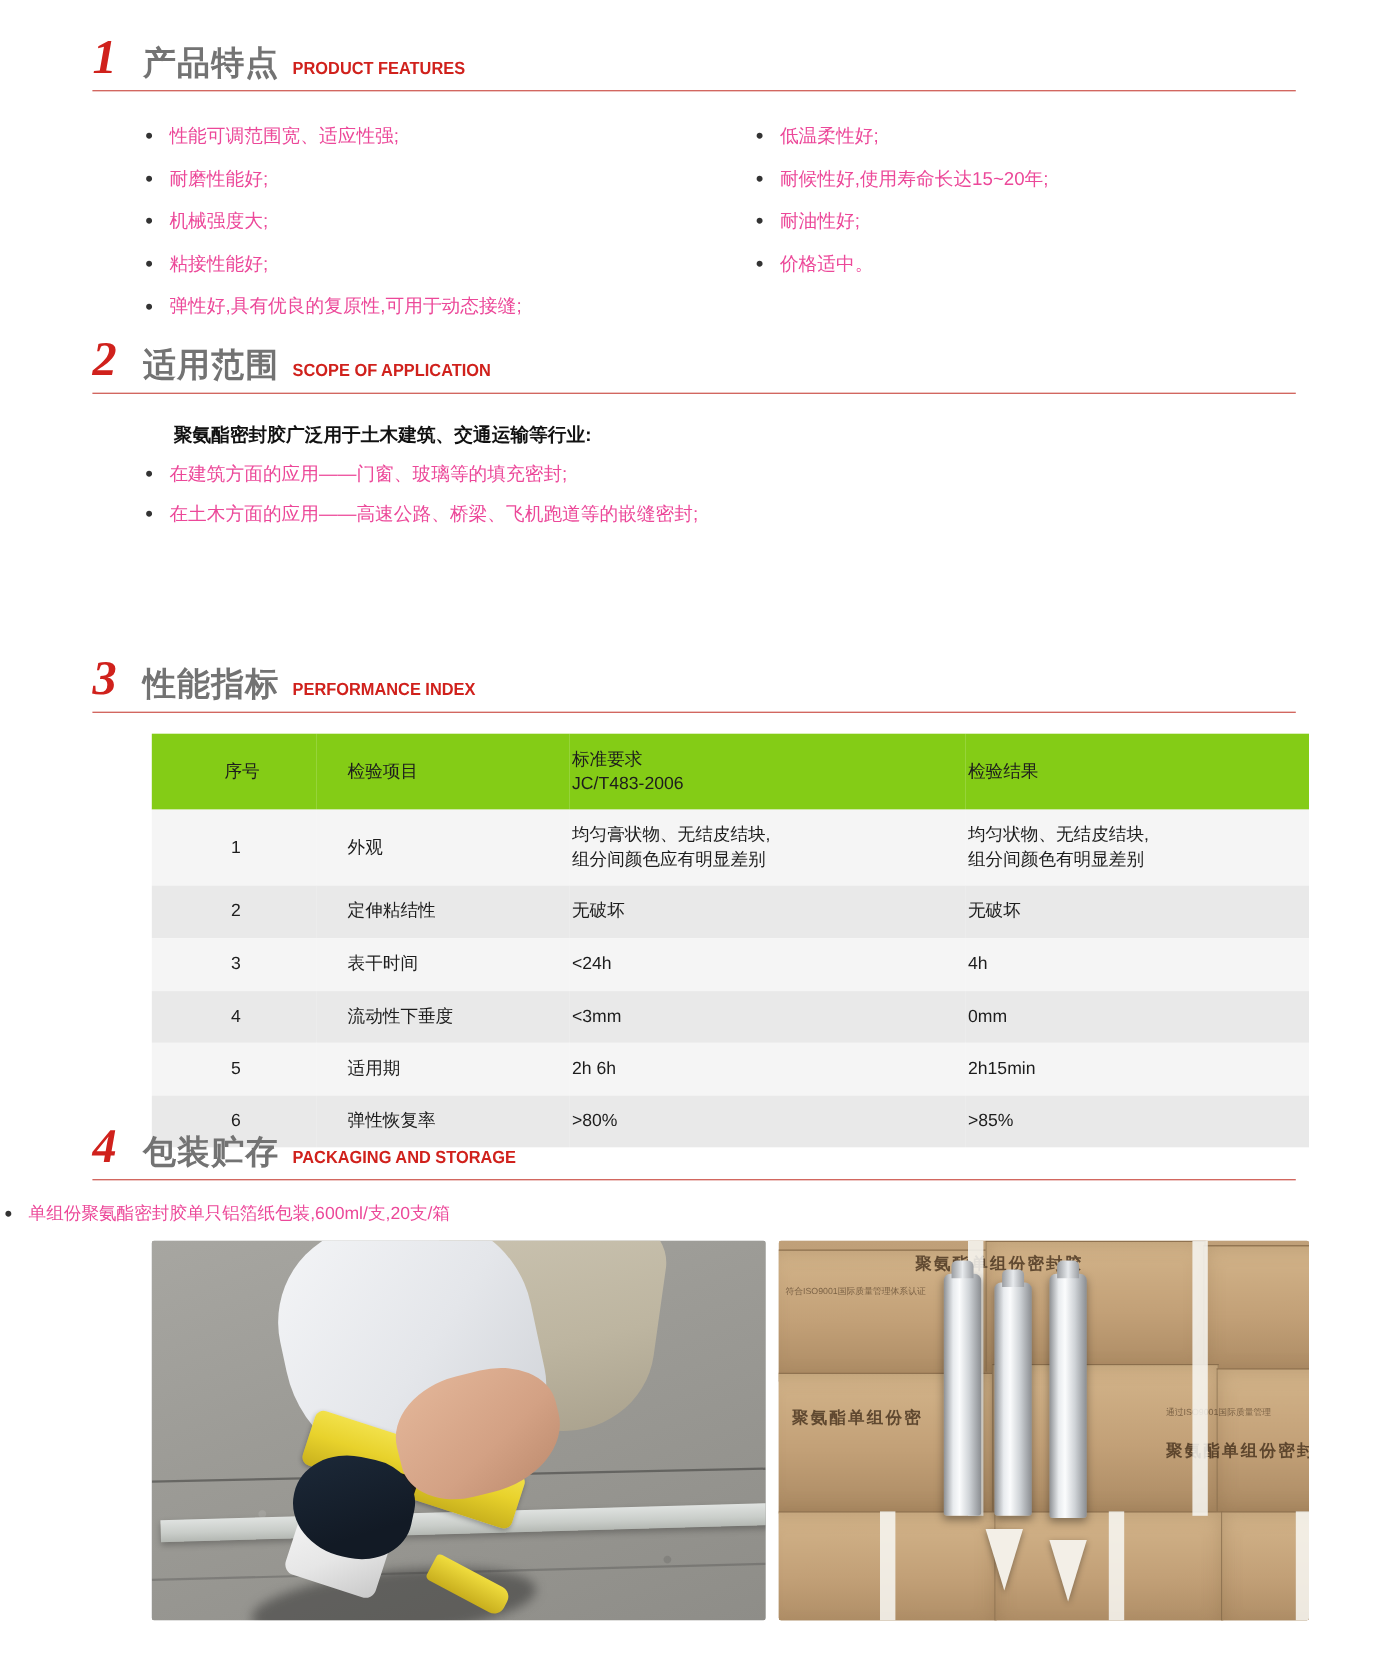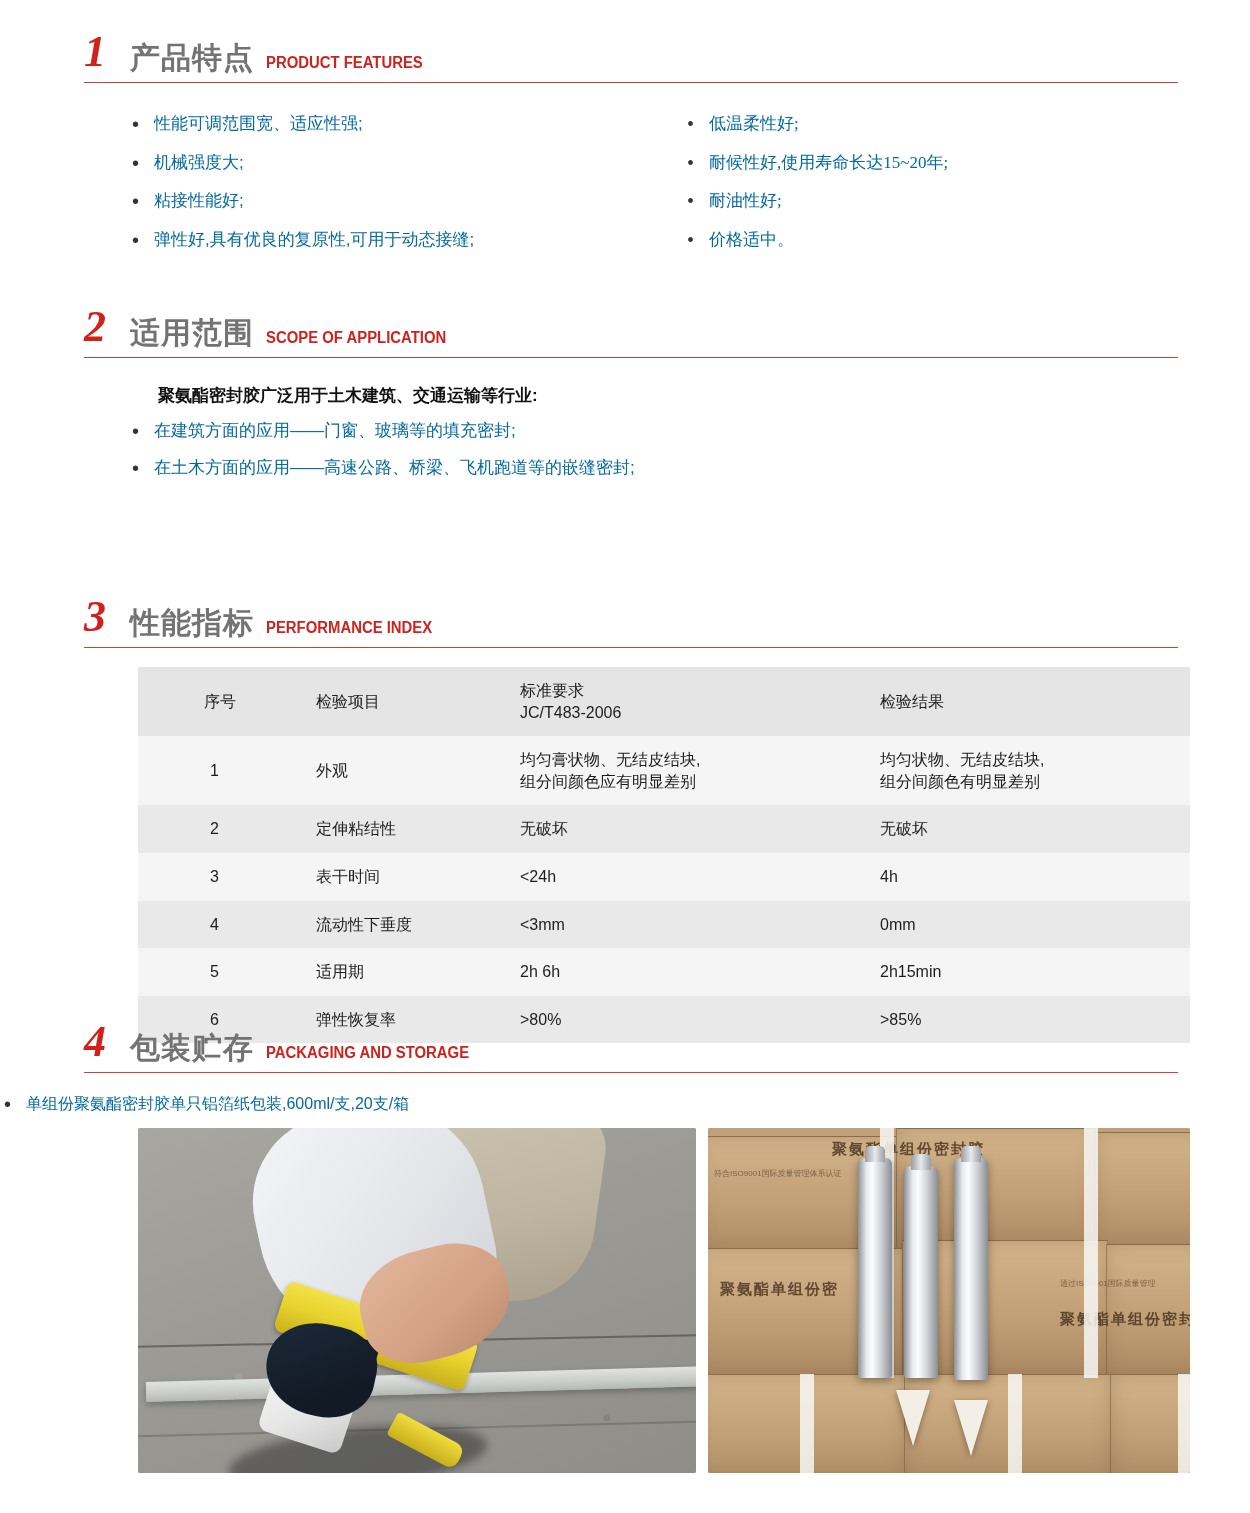--- a/index.html
+++ b/index.html
@@ -70,41 +70,41 @@
   
   ul.bullets {
     list-style: none;
     margin: 0; padding: 0;
   }
   ul.bullets li {
     position: relative;
     padding-left: 26px;
     font-size: 17px;
     line-height: 1.45;
-    color: #0369a1;
+    color: #ec4899;
     margin-bottom: 14px;
   }
   ul.bullets li::before {
     content: "•";
     position: absolute;
     left: 4px;
     top: -2px;
     font-size: 20px;
     color: #333;
   }
 
   
   #sec1 { position: absolute; top: 30px; left: 0; width: 1250px; }
   #sec1 .cols {
     display: flex;
     margin-top: 38px;
     padding-left: 128px;
   }
   #sec1 .col-left { width: 555px; }
-  #sec1 .col-right { width: 480px; font-family: Liberation Serif, serif; }
+  #sec1 .col-right { width: 480px; }
 
   
   #sec2 { position: absolute; top: 305px; left: 0; width: 1250px; }
   #sec2 .body { margin-top: 34px; padding-left: 128px; padding-right: 70px; }
   .bold-line {
     font-size: 17px;
     font-weight: bold;
     line-height: 1.5;
     color: #111;
     margin: 0 0 10px 30px;
@@ -135,21 +135,21 @@
     color: #1d1d1d;
     line-height: 1.35;
   }
   table.perf thead th { font-size: 16px; }
   table.perf .c0 { width: 150px; padding-left: 66px; }
   table.perf .c1 { width: 230px; padding-left: 28px; }
   table.perf .c2 { width: 360px; padding-left: 2px; }
   table.perf .c3 { width: 312px; padding-left: 2px; }
   table.perf tbody tr.odd { background: #e9e9e9; }
   table.perf tbody tr.even { background: #f5f5f5; }
-  table.perf thead tr { background: #e5e5e5; border-radius: 21px; }
+  table.perf thead tr { background: #84cc16; border-radius: 21px; }
   table.perf tbody td.c0 { padding-left: 72px; }
 
   
   #sec4 { position: absolute; top: 1020px; left: 0; width: 1250px; }
   #sec4 .body { margin-top: 28px; }
   #sec4 ul.bullets li { font-size: 16px; margin-bottom: 0; }
 
   .photos {
     position: absolute;
     top: 1128px;
@@ -325,20 +325,21 @@
       <span class="sec-num">1</span>
       <span class="sec-title-cn">产品特点</span>
       <span class="sec-title-en">PRODUCT FEATURES</span>
     </div>
     <div class="sec-rule"></div>
   </div>
   <div class="cols">
     <div class="col-left">
       <ul class="bullets">
         <li>性能可调范围宽、适应性强;</li>
+        <li>耐磨性能好;</li>
         <li>机械强度大;</li>
         <li>粘接性能好;</li>
         <li>弹性好,具有优良的复原性,可用于动态接缝;</li>
       </ul>
     </div>
     <div class="col-right">
       <ul class="bullets">
         <li>低温柔性好;</li>
         <li>耐候性好,使用寿命长达15~20年;</li>
         <li>耐油性好;</li>

